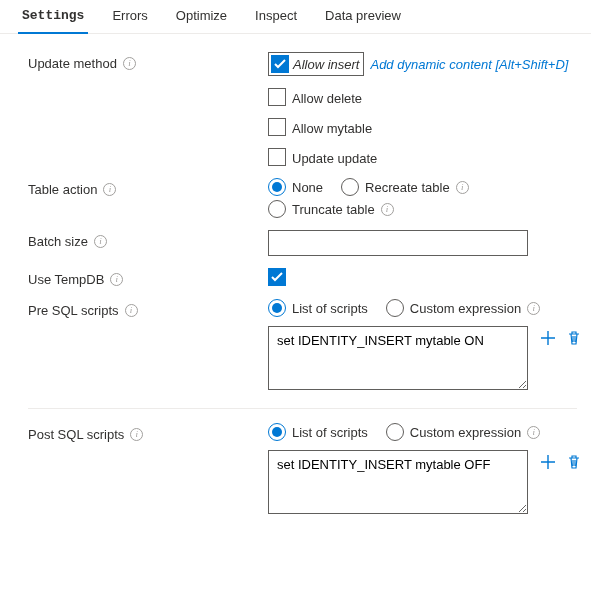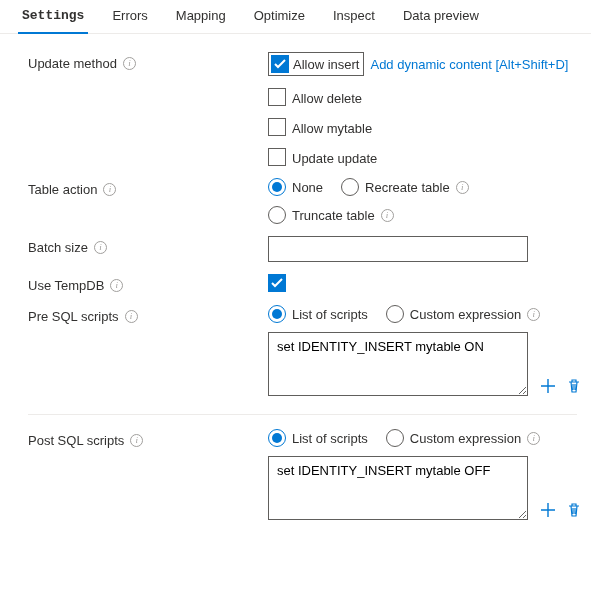--- a/index.html
+++ b/index.html
@@ -49,21 +49,21 @@
     display: flex;
     align-items: center;
     gap: 6px;
     padding-top: 4px;
   }
   .control-col {
     flex: 1;
     display: flex;
     flex-wrap: wrap;
     align-items: center;
-    gap: 10px 18px;
+    gap: 4px 18px;
   }
   .info-icon {
     width: 13px; height: 13px;
     border: 1px solid #a19f9d;
     border-radius: 50%;
     display: inline-flex;
     align-items: center;
     justify-content: center;
     font-size: 9px;
     color: #a19f9d;
@@ -152,50 +152,49 @@
     color: #0078d4;
   }
   .icon-btn svg { width: 16px; height: 16px; }
   .section-divider {
     border: none;
     border-top: 1px solid #edebe9;
     margin: 18px 0 14px 0;
   }
   .ta-row {
     display: flex;
-    align-items: flex-end;
+    align-items: flex-start;
     gap: 10px;
   }
   .ta-actions {
     display: flex;
     gap: 6px;
     padding-top: 2px;
   }
 </style>
 </head>
 <body>
 
 <div class="tabs">
   <div class="tab active">Settings</div>
   <div class="tab">Errors</div>
-  <div class="tab">Mapping</div>
   <div class="tab">Optimize</div>
   <div class="tab">Inspect</div>
   <div class="tab">Data preview</div>
 </div>
 
 <div class="form">
 
   <div class="row">
     <div class="label-col">
       <span>Update method</span>
       <span class="info-icon">i</span>
     </div>
     <div class="control-col" style="flex-direction:column;align-items:flex-start;gap:12px;">
-      <div style="display:flex;align-items:center;gap:6px;">
+      <div style="display:flex;align-items:center;gap:6px;font-style:italic;">
         <span class="cb-wrap-outlined">
           <span class="cb-box checked">
             <svg viewBox="0 0 12 12">
                 <path d="M1 6l3 3 7-7" stroke="#fff" stroke-width="2" fill="none"></path>
               </svg>
           </span>
           <span>Allow insert</span>
         </span>
         <span class="link">Add dynamic content [Alt+Shift+D]</span>
       </div>

